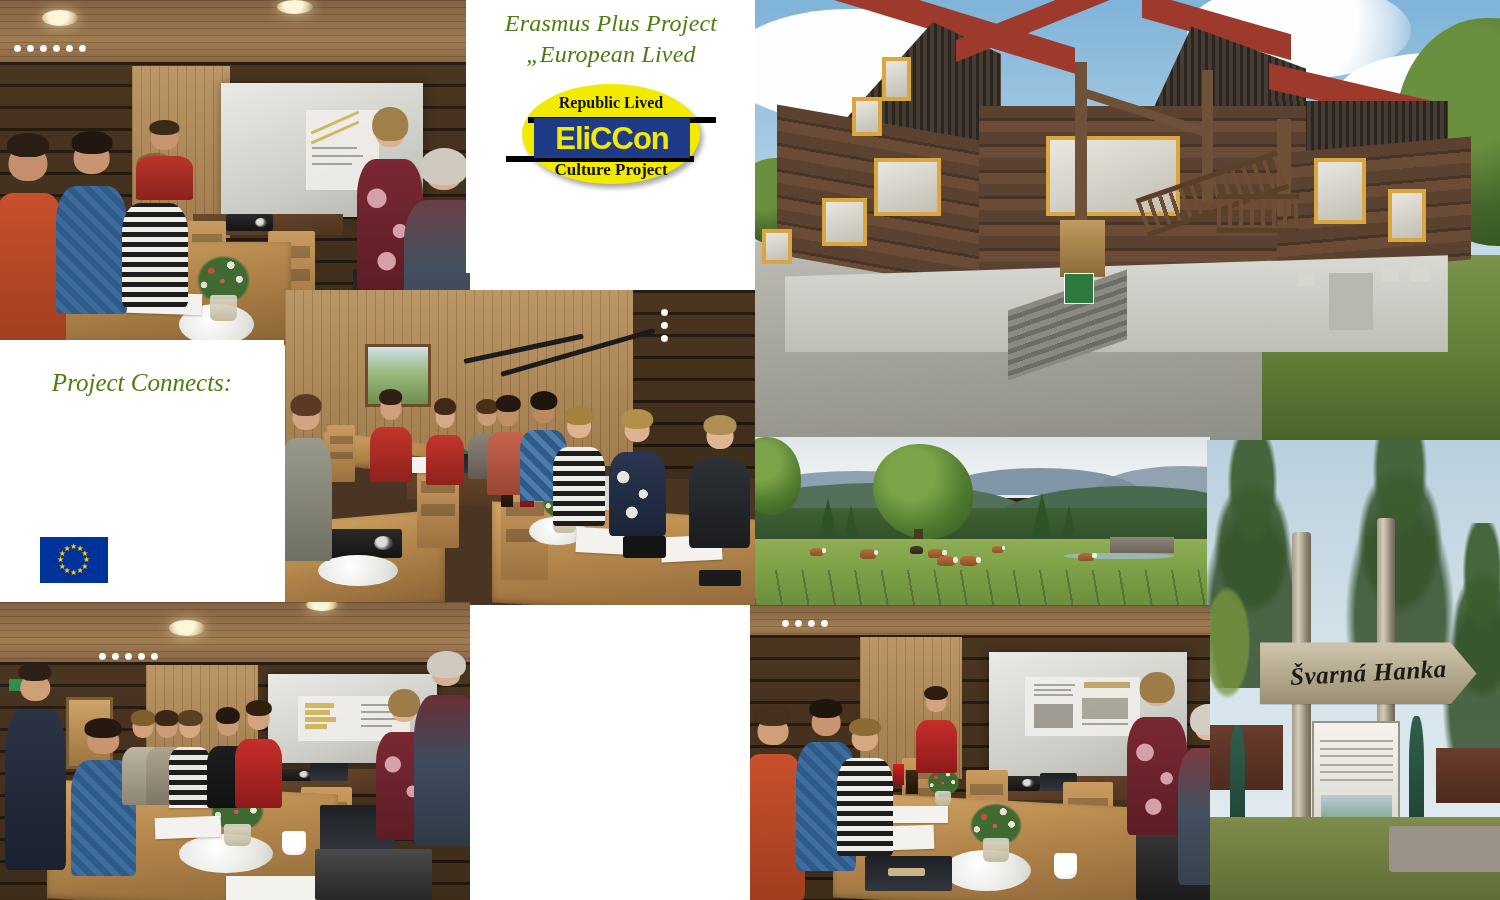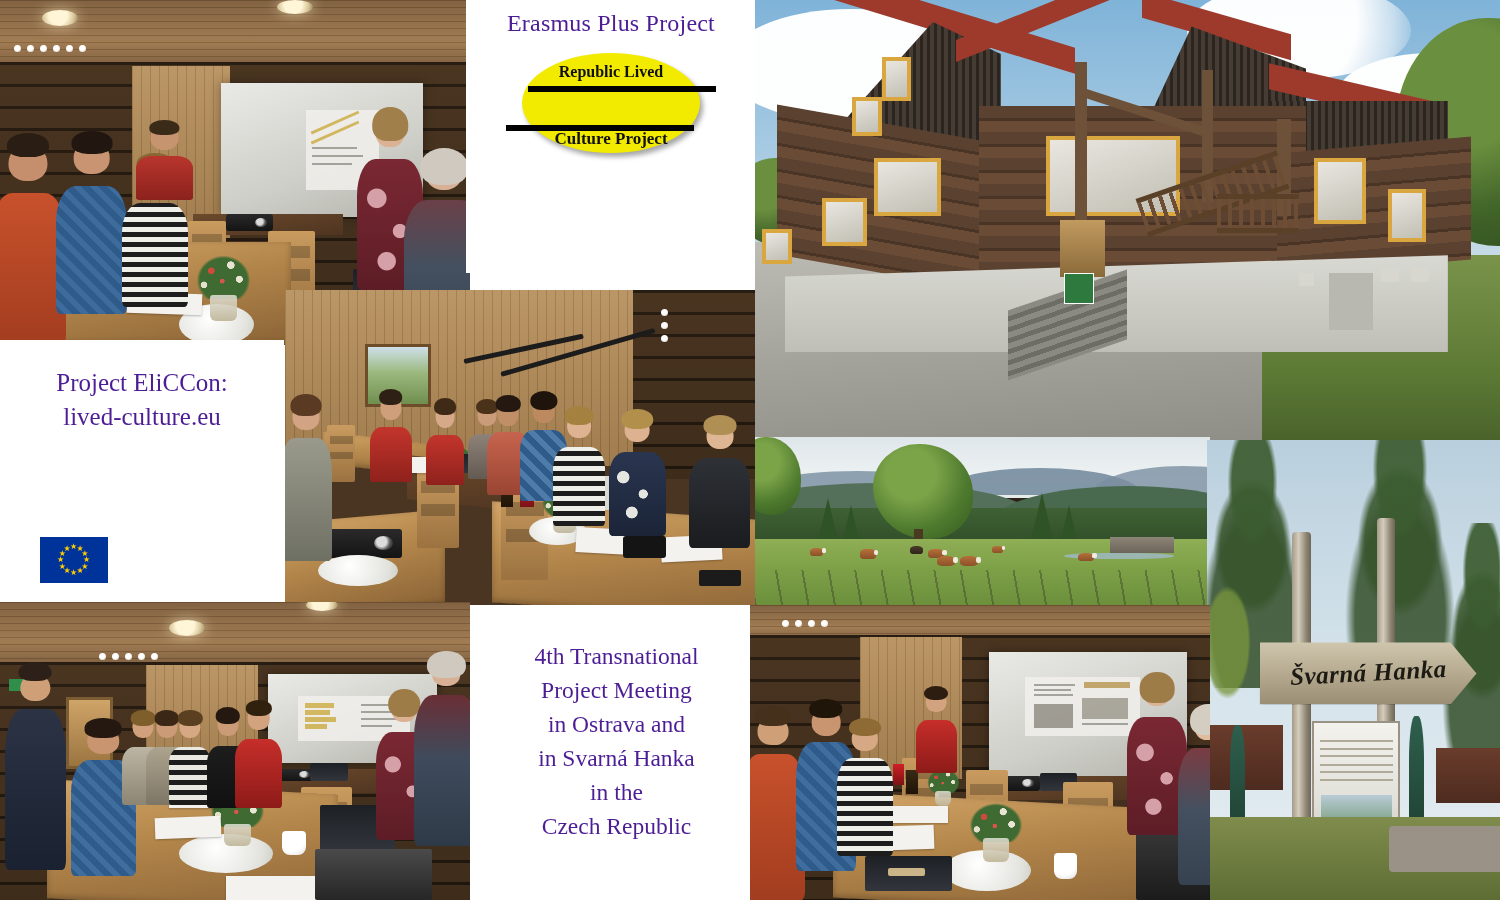--- a/index.html
+++ b/index.html
@@ -290,21 +290,22 @@
   }
 
   
   .textpanel {
     position:absolute; background:#ffffff;
     display:flex; flex-direction:column;
     align-items:center; justify-content:flex-start;
   }
   .script {
     font-family: "Liberation Serif", serif;
-    color:#4c1d95;
+    font-style: italic;
+    color:#4d7c0f;
     text-align:center;
     line-height: 1.30;
   }
 
   
   #panel-title { left:466px; top:0; width:290px; height:273px; }
   #panel-title .headline {
     margin-top: 8px;
     font-size: 24px;
     letter-spacing: .2px;
@@ -477,26 +478,30 @@
     <div class="p" style="left:86%;top:46%;width:17%;height:54%;">
       <div class="head" style="width:44%;height:17%;background:#d8b096;"></div>
       <div class="hair" style="width:60%;height:20%;background:#cfc9bf;"></div>
       <div class="body" style="height:78%;background:linear-gradient(180deg,#6a4048 0%,#44505f 45%,#384556 100%);"></div>
     </div>
   </div>
 
   <div class="panel textpanel" id="panel-title">
     <div class="script headline">
       <div>Erasmus Plus Project</div>
+      <div>„European Lived</div>
     </div>
     <div class="logo-wrap">
       <div class="logo-ellipse"></div>
       <div class="logo-bar-top"></div>
       <div class="logo-bar-bottom"></div>
       <div class="logo-top-text">Republic Lived</div>
+      <div class="logo-rect">
+        <span>EliCCon</span>
+      </div>
       <div class="logo-bot-text">Culture Project</div>
     </div>
   </div>
 
   <div class="panel photo outdoor house" id="photo-house">
     <div class="sky-bg"></div>
     <div class="cloud" style="left:-4%;top:2%;width:34%;height:26%;"></div>
     <div class="cloud" style="left:58%;top:-4%;width:30%;height:22%;"></div>
     <div class="cloud" style="left:78%;top:12%;width:26%;height:20%;"></div>
     <div class="tree-blob" style="left:86%;top:4%;width:26%;height:52%;"></div>
@@ -629,22 +634,21 @@
     </div>
     <div class="p" style="left:86%;top:42%;width:13%;height:40%;">
       <div class="head" style="width:44%;height:21%;background:#dfb693;"></div>
       <div class="hair" style="width:54%;height:16%;background:#b08f55;"></div>
       <div class="body" style="height:72%;background:linear-gradient(180deg,#2e3136,#1a1c1f);"></div>
     </div>
   </div>
 
   <div class="panel textpanel" id="panel-home">
     <div class="script hp">
-      <div>Project EliCCon:</div>
-      <div>lived-culture.eu</div>
+      <div>Project Connects:</div>
     </div>
     <div class="eu-block">
       <div class="eu-flag" id="eu-flag">
           <span style="position: absolute; color: rgb(255, 204, 0); font-size: 8px; line-height: 8px; left: 30px; top: 6px;">★</span>
           <span style="position: absolute; color: rgb(255, 204, 0); font-size: 8px; line-height: 8px; left: 36.5px; top: 7.74167px;">★</span>
           <span style="position: absolute; color: rgb(255, 204, 0); font-size: 8px; line-height: 8px; left: 41.2583px; top: 12.5px;">★</span>
           <span style="position: absolute; color: rgb(255, 204, 0); font-size: 8px; line-height: 8px; left: 43px; top: 19px;">★</span>
           <span style="position: absolute; color: rgb(255, 204, 0); font-size: 8px; line-height: 8px; left: 41.2583px; top: 25.5px;">★</span>
           <span style="position: absolute; color: rgb(255, 204, 0); font-size: 8px; line-height: 8px; left: 36.5px; top: 30.2583px;">★</span>
           <span style="position: absolute; color: rgb(255, 204, 0); font-size: 8px; line-height: 8px; left: 30px; top: 32px;">★</span>
@@ -825,30 +829,20 @@
         radial-gradient(circle at 65% 55%, #d5a0a8 0 8%, transparent 9%),
         linear-gradient(180deg,#7a2833,#5d1d26);"></div>
     </div>
     <div class="p" style="left:88%;top:20%;width:14%;height:62%;">
       <div class="head" style="width:42%;height:13%;background:#d8b096;"></div>
       <div class="hair" style="width:58%;height:15%;background:#cfc9bf;"></div>
       <div class="body" style="height:82%;background:linear-gradient(180deg,#6a2f36 0%,#3f4b5c 42%,#2f3a48 100%);"></div>
     </div>
   </div>
 
-  <div class="panel textpanel" id="panel-meeting">
-    <div class="script mt">
-      <div>4th Transnational</div>
-      <div>Project Meeting</div>
-      <div>in Ostrava and</div>
-      <div>in Svarná Hanka</div>
-      <div>in the</div>
-      <div>Czech Republic</div>
-    </div>
-  </div>
 
   <div class="panel photo room" id="photo-room-br">
     <div class="ceiling" style="height:14%;"></div>
     <div class="wall-dark" style="top:10%;"></div>
     <div class="wall-light" style="left:24%;top:11%;width:22%;height:48%;"></div>
     <div class="spotrow" style="left:7%;top:5%;">
       <i></i>
         <i></i>
         <i></i>
         <i></i>

